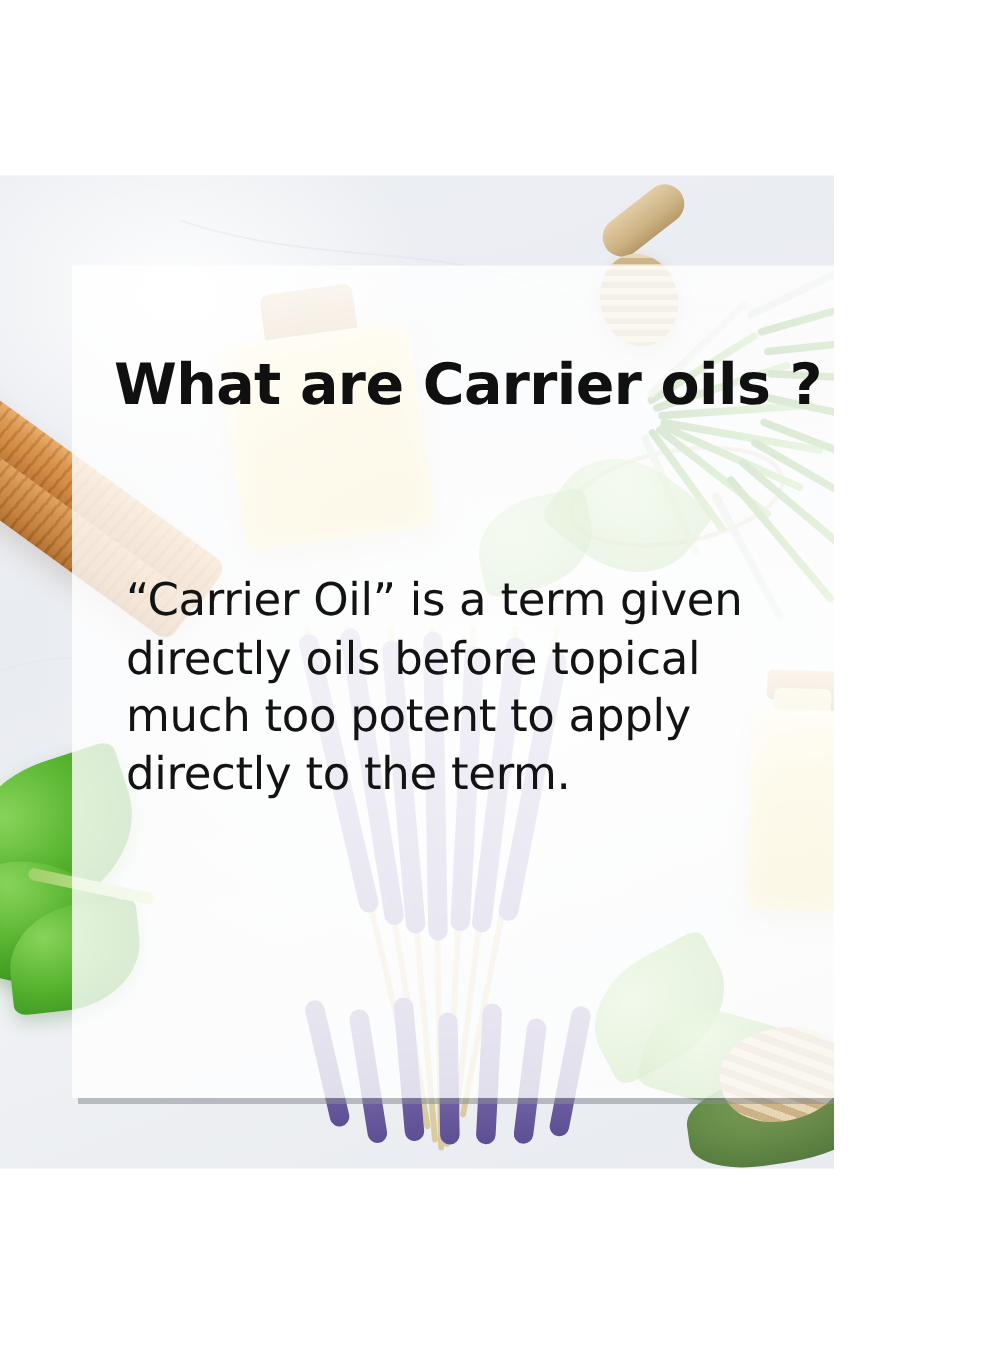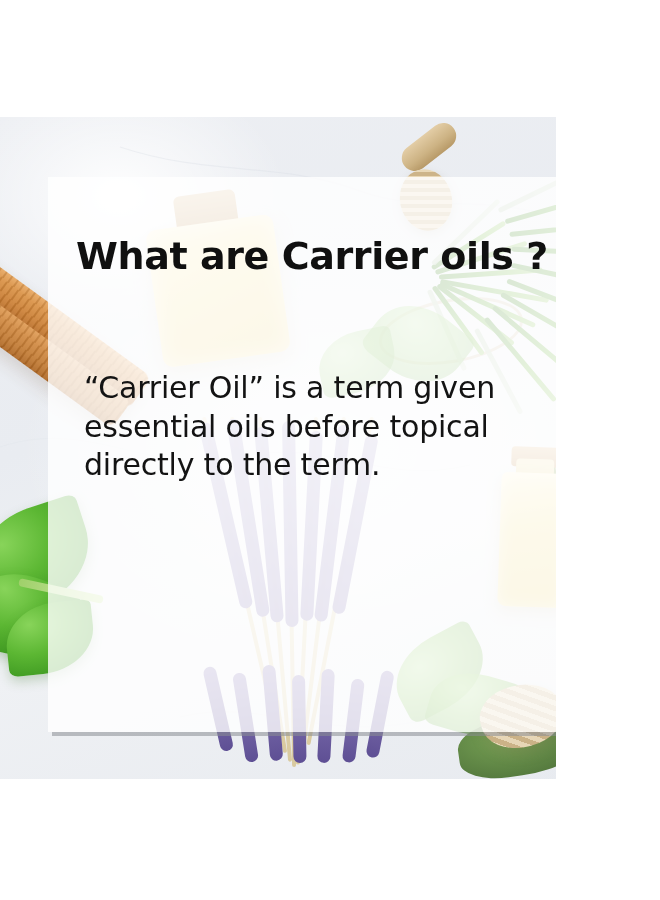--- a/index.html
+++ b/index.html
@@ -276,21 +276,21 @@
     font-weight: 700;
     letter-spacing: -0.4px;
     color: #101010;
     line-height: 1.05;
     white-space: nowrap;
   }
 
   .bodytext {
     position: absolute;
     left: 36px;
-    top: 192px;
+    top: 205px;
     width: 510px;
     margin: 0;
     font-family: "DejaVu Sans", sans-serif;
     font-size: 30px;
     font-weight: 400;
     color: #131313;
     line-height: 38.5px;
     letter-spacing: -0.2px;
   }
   .bodytext .ln { display: block; white-space: nowrap; }
@@ -410,18 +410,19 @@
       <span class="bundle-greens"></span>
       <span class="bundle-knot"></span>
     </div>
   </div>
 
   <div class="card">
     <h1 class="headline">What are Carrier oils ?</h1>
 
     <p class="bodytext">
       <span class="ln">“Carrier Oil” is a term given</span>
-      <span class="ln">essential oils before topical</span>
+      <span class="ln">directly oils before topical</span>
+      <span class="ln">much too potent to apply</span>
       <span class="ln">directly to the term.</span>
     </p>
   </div>
 
 </div>
 
 </body></html>

